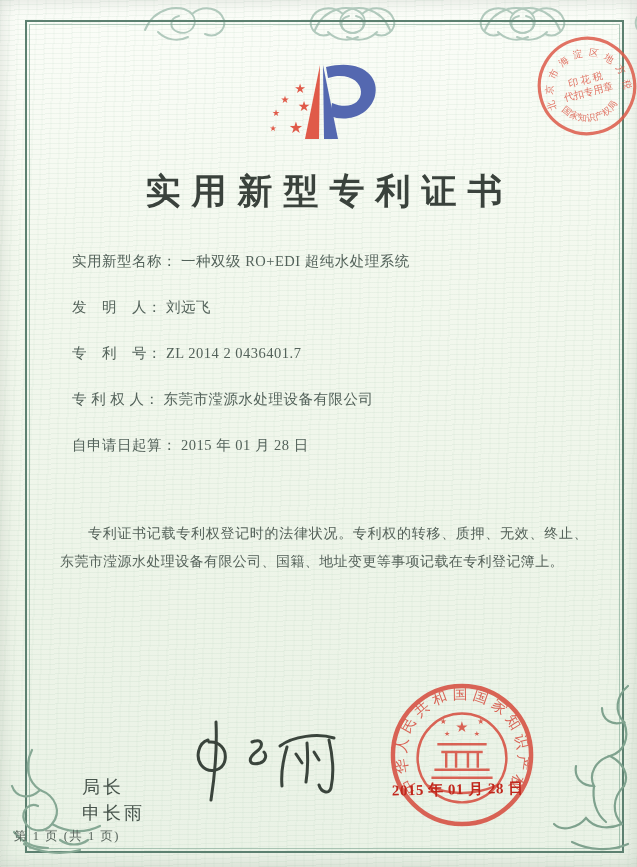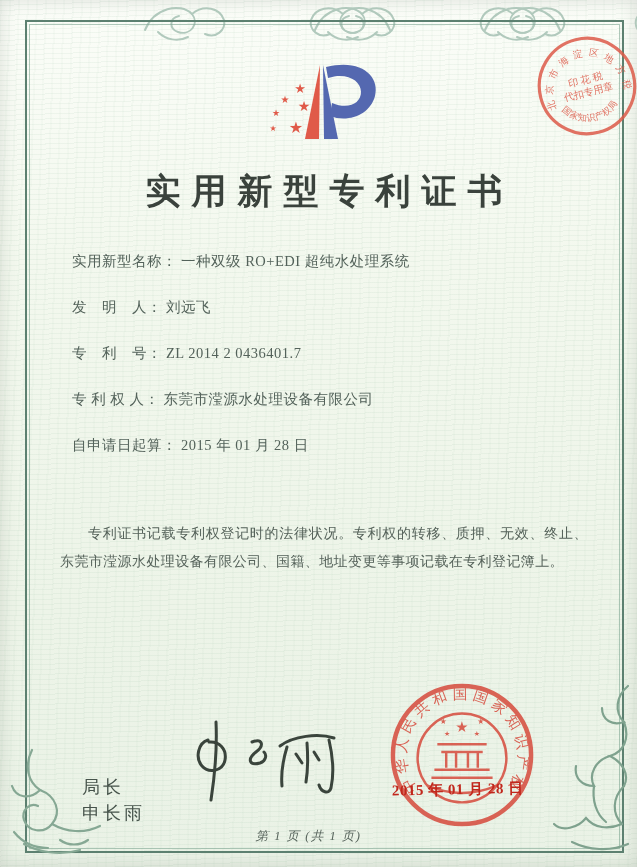--- a/index.html
+++ b/index.html
@@ -43,22 +43,22 @@
   .officer{ position:absolute; left:82px; top:740px; font-size:18px; letter-spacing:3px; color:#46534b; line-height:26px;margin-top:34px;}
   .signature{ position:absolute; left:188px; top:712px; width:155px; height:98px; }
   .seal{ position:absolute; left:388px; top:681px; width:148px; height:148px; opacity:0.85; }
   .seal-date{
     position:absolute; left:392px; top:780px; width:150px;
     font-size:15px; font-weight:bold; color:#c1271c; letter-spacing:0.5px;
     transform:rotate(-1.2deg);
   }
   .tax-stamp{ position:absolute; left:534px; top:33px; width:106px; height:106px; transform:rotate(-14deg); opacity:0.85;}
   .footer{
-    position:absolute; left:0; right:20px; top:828px; text-align:center;
-    font-size:12.5px; letter-spacing:1.5px; color:#57645c;font-style:italic;
+    position:absolute; left:14px; right:20px; top:828px; 
+    font-size:12.5px; letter-spacing:1.5px; color:#57645c;
   }
   .top-band{ position:absolute; left:140px; top:-2px; width:500px; height:48px; }
   .orn-bl{ position:absolute; left:4px; top:748px; width:110px; height:118px; }
   .orn-br{ position:absolute; left:552px; top:682px; width:84px; height:180px; }
 </style>
 </head>
 <body>
 
 <div class="photo">
 

